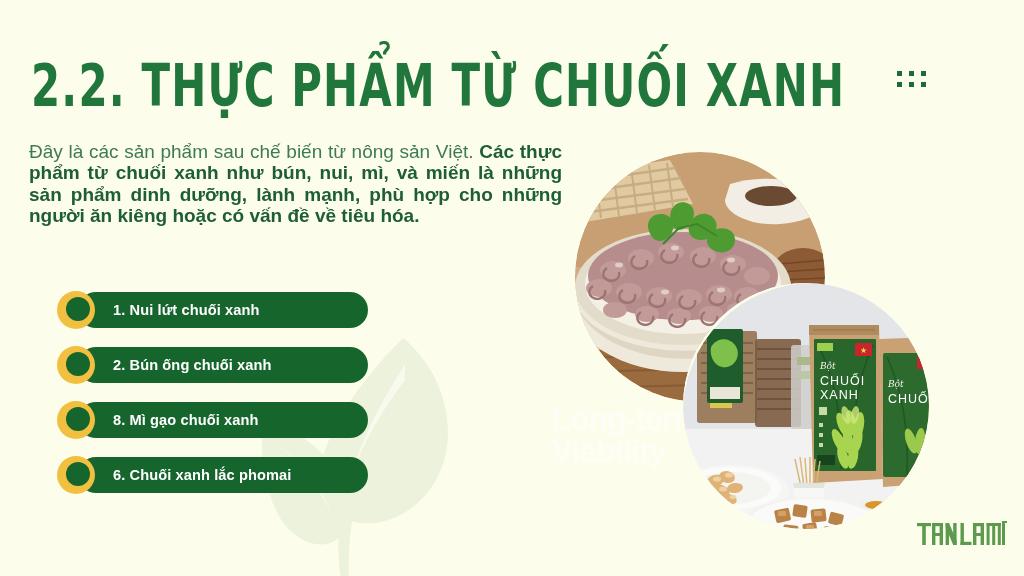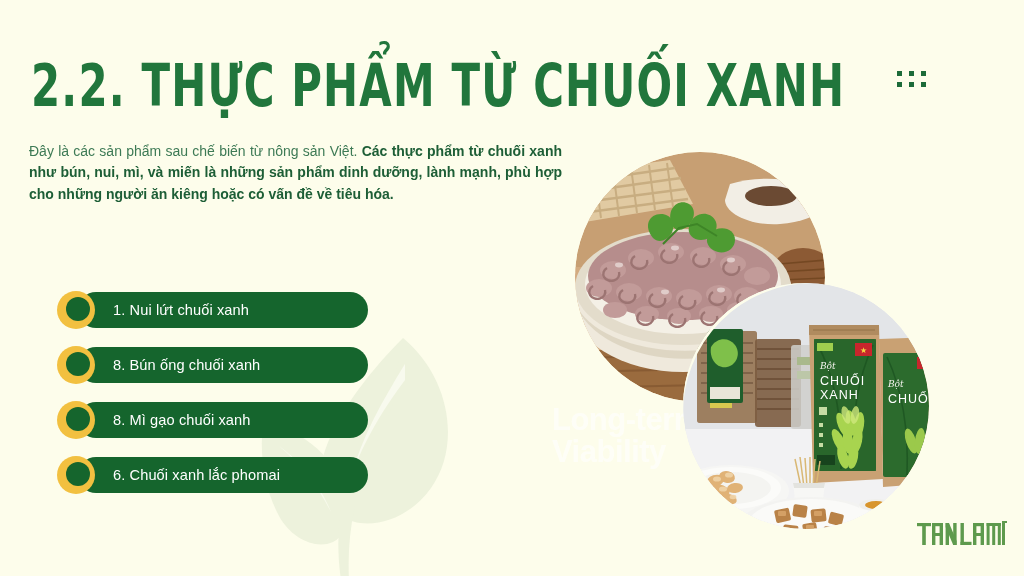--- a/index.html
+++ b/index.html
@@ -47,21 +47,21 @@
     z-index:6;
     display:grid; grid-template-columns:repeat(3,5px); grid-template-rows:repeat(2,5px);
     gap:6px 7px;
   }
   .dots i { display:block; width:5px; height:5px; background:#1C6B39; }
 
   
   .para {
     position:absolute; z-index:6;
     width:533px; left:29px;
-    font-size:14px; line-height:21.4px;
+    font-size:19px; line-height:21.4px;
     color:#3D7A55;
     text-align:justify;
   }
   .para.p1 { top:141px; }
   .para.p2 { top:218px; }
   .para b { color:#1D5E36; font-weight:bold; }
 
   
   .pill-list { position:absolute; left:57px; top:292px; z-index:6; }
   .pill-row { position:relative; height:36px; margin-bottom:19px; }
@@ -78,21 +78,21 @@
     z-index:2;
   }
   .pill-dot::after {
     content:""; position:absolute;
     left:9px; top:6px; width:24px; height:24px;
     border-radius:50%; background:#15652D;
   }
   .pill-label {
     position:absolute; left:56px; top:0; height:36px;
     display:flex; align-items:center;
-    color:#FFFFFF; font-size:14.6px; font-weight:normal;
+    color:#FFFFFF; font-size:14.6px; font-weight:bold;
     letter-spacing:.1px; z-index:3;
     white-space:nowrap;
   }
 
   
   .photo { position:absolute; border-radius:50%; overflow:hidden; }
   .photo .ring {
     position:absolute; inset:0; border-radius:50%;
     box-shadow:0 0 0 7px #FDFDEB;
   }
@@ -156,21 +156,21 @@
 
   <div class="pill-list">
     <div class="pill-row">
       <div class="pill-bar"></div>
       <div class="pill-dot"></div>
       <div class="pill-label">1. Nui lứt chuối xanh</div>
     </div>
     <div class="pill-row">
       <div class="pill-bar"></div>
       <div class="pill-dot"></div>
-      <div class="pill-label">8. Bún ống chuối xanh</div>
+      <div class="pill-label">2. Bún ống chuối xanh</div>
     </div>
     <div class="pill-row">
       <div class="pill-bar"></div>
       <div class="pill-dot"></div>
       <div class="pill-label">8. Mì gạo chuối xanh</div>
     </div>
     <div class="pill-row">
       <div class="pill-bar"></div>
       <div class="pill-dot"></div>
       <div class="pill-label">6. Chuối xanh lắc phomai</div>

